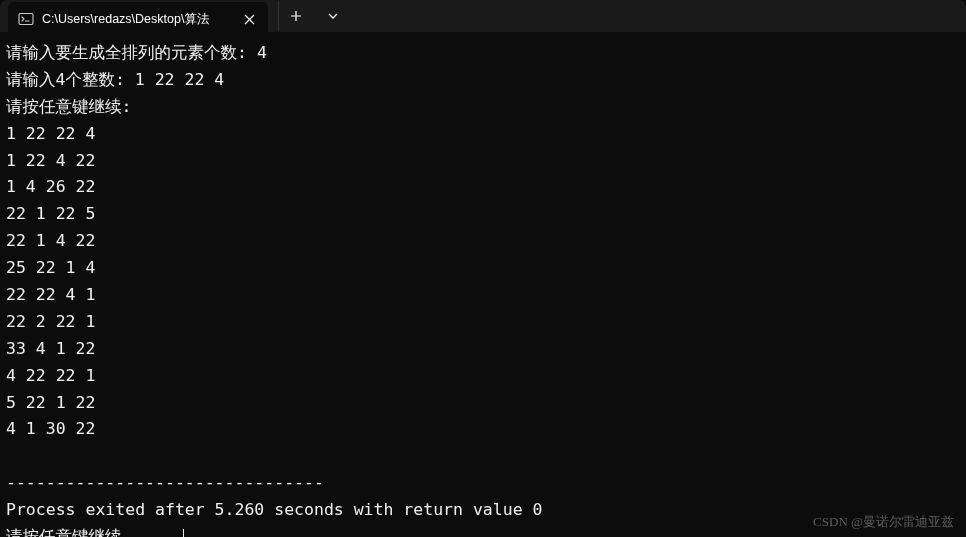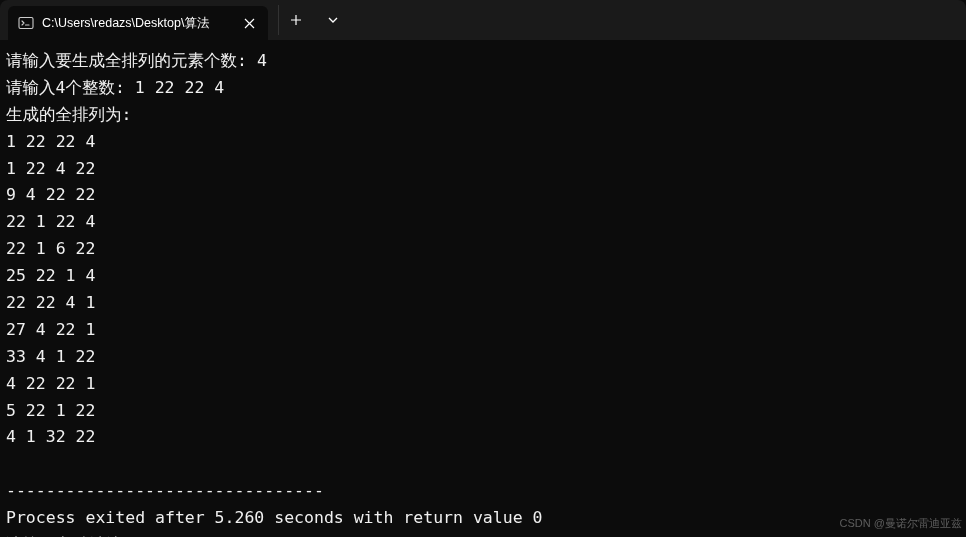--- a/index.html
+++ b/index.html
@@ -6,21 +6,21 @@
 body {
   width: 966px;
   height: 537px;
   background: #0c0c0c;
   font-family: Consolas, "Courier New", monospace;
   overflow: hidden;
   position: relative;
   border-radius: 8px;
 }
 .titlebar {
-  height: 40px;
+  height: 32px;
   background: #1a1a1a;
   display: flex;
   align-items: center;
   padding-left: 8px;
 }
 .tab {
   background: #0c0c0c;
   height: 34px;
   margin-top: 6px;
   border-top-left-radius: 6px;
@@ -89,25 +89,25 @@
 .cursor {
   display: inline-block;
   width: 1px;
   height: 18px;
   background: #f0f0f0;
   vertical-align: middle;
   margin-left: 2px;
 }
 .watermark {
   position: absolute;
-  right: 4px;
+  right: 12px;
   bottom: 6px;
   color: rgba(200,200,200,0.42);
-  font-size: 11px;
-  font-family: Liberation Sans, sans-serif;
+  font-size: 13px;
+  font-family: Liberation Serif, serif;
   pointer-events: none;
 }
 </style>
 </head>
 <body>
 
 <div class="titlebar">
   <div class="tab">
     <span class="tab-icon">
       <svg width="16" height="16" viewBox="0 0 16 16">
@@ -132,31 +132,31 @@
     <div class="action-btn">
       <svg width="12" height="12" viewBox="0 0 12 12">
           <path d="M2 4 L6 8 L10 4" fill="none" stroke="#fff" stroke-width="1.3"></path>
         </svg>
     </div>
   </div>
 </div>
 
 <div class="terminal"><span>请输入要生成全排列的元素个数: </span><span>4</span>
 <span>请输入4个整数: </span><span>1 22 22 4</span>
-<span>生成的全排列为:</span>
+<span>请按任意键继续:</span>
 <span>1 22 22 4</span>
 <span>1 22 4 22</span>
-<span>9 4 22 22</span>
-<span>22 1 22 4</span>
-<span>22 1 6 22</span>
+<span>1 4 26 22</span>
+<span>22 1 22 5</span>
+<span>22 1 4 22</span>
 <span>25 22 1 4</span>
 <span>22 22 4 1</span>
-<span>27 4 22 1</span>
+<span>22 2 22 1</span>
 <span>33 4 1 22</span>
 <span>4 22 22 1</span>
 <span>5 22 1 22</span>
-<span>4 1 32 22</span>
+<span>4 1 30 22</span>
 
 <span>--------------------------------</span>
 <span>Process exited after 5.260 seconds with return value 0</span>
 <span>请按任意键继续. . . </span><span class="cursor"></span></div>
 
 <div class="watermark">CSDN @曼诺尔雷迪亚兹</div>
 
 </body></html>

